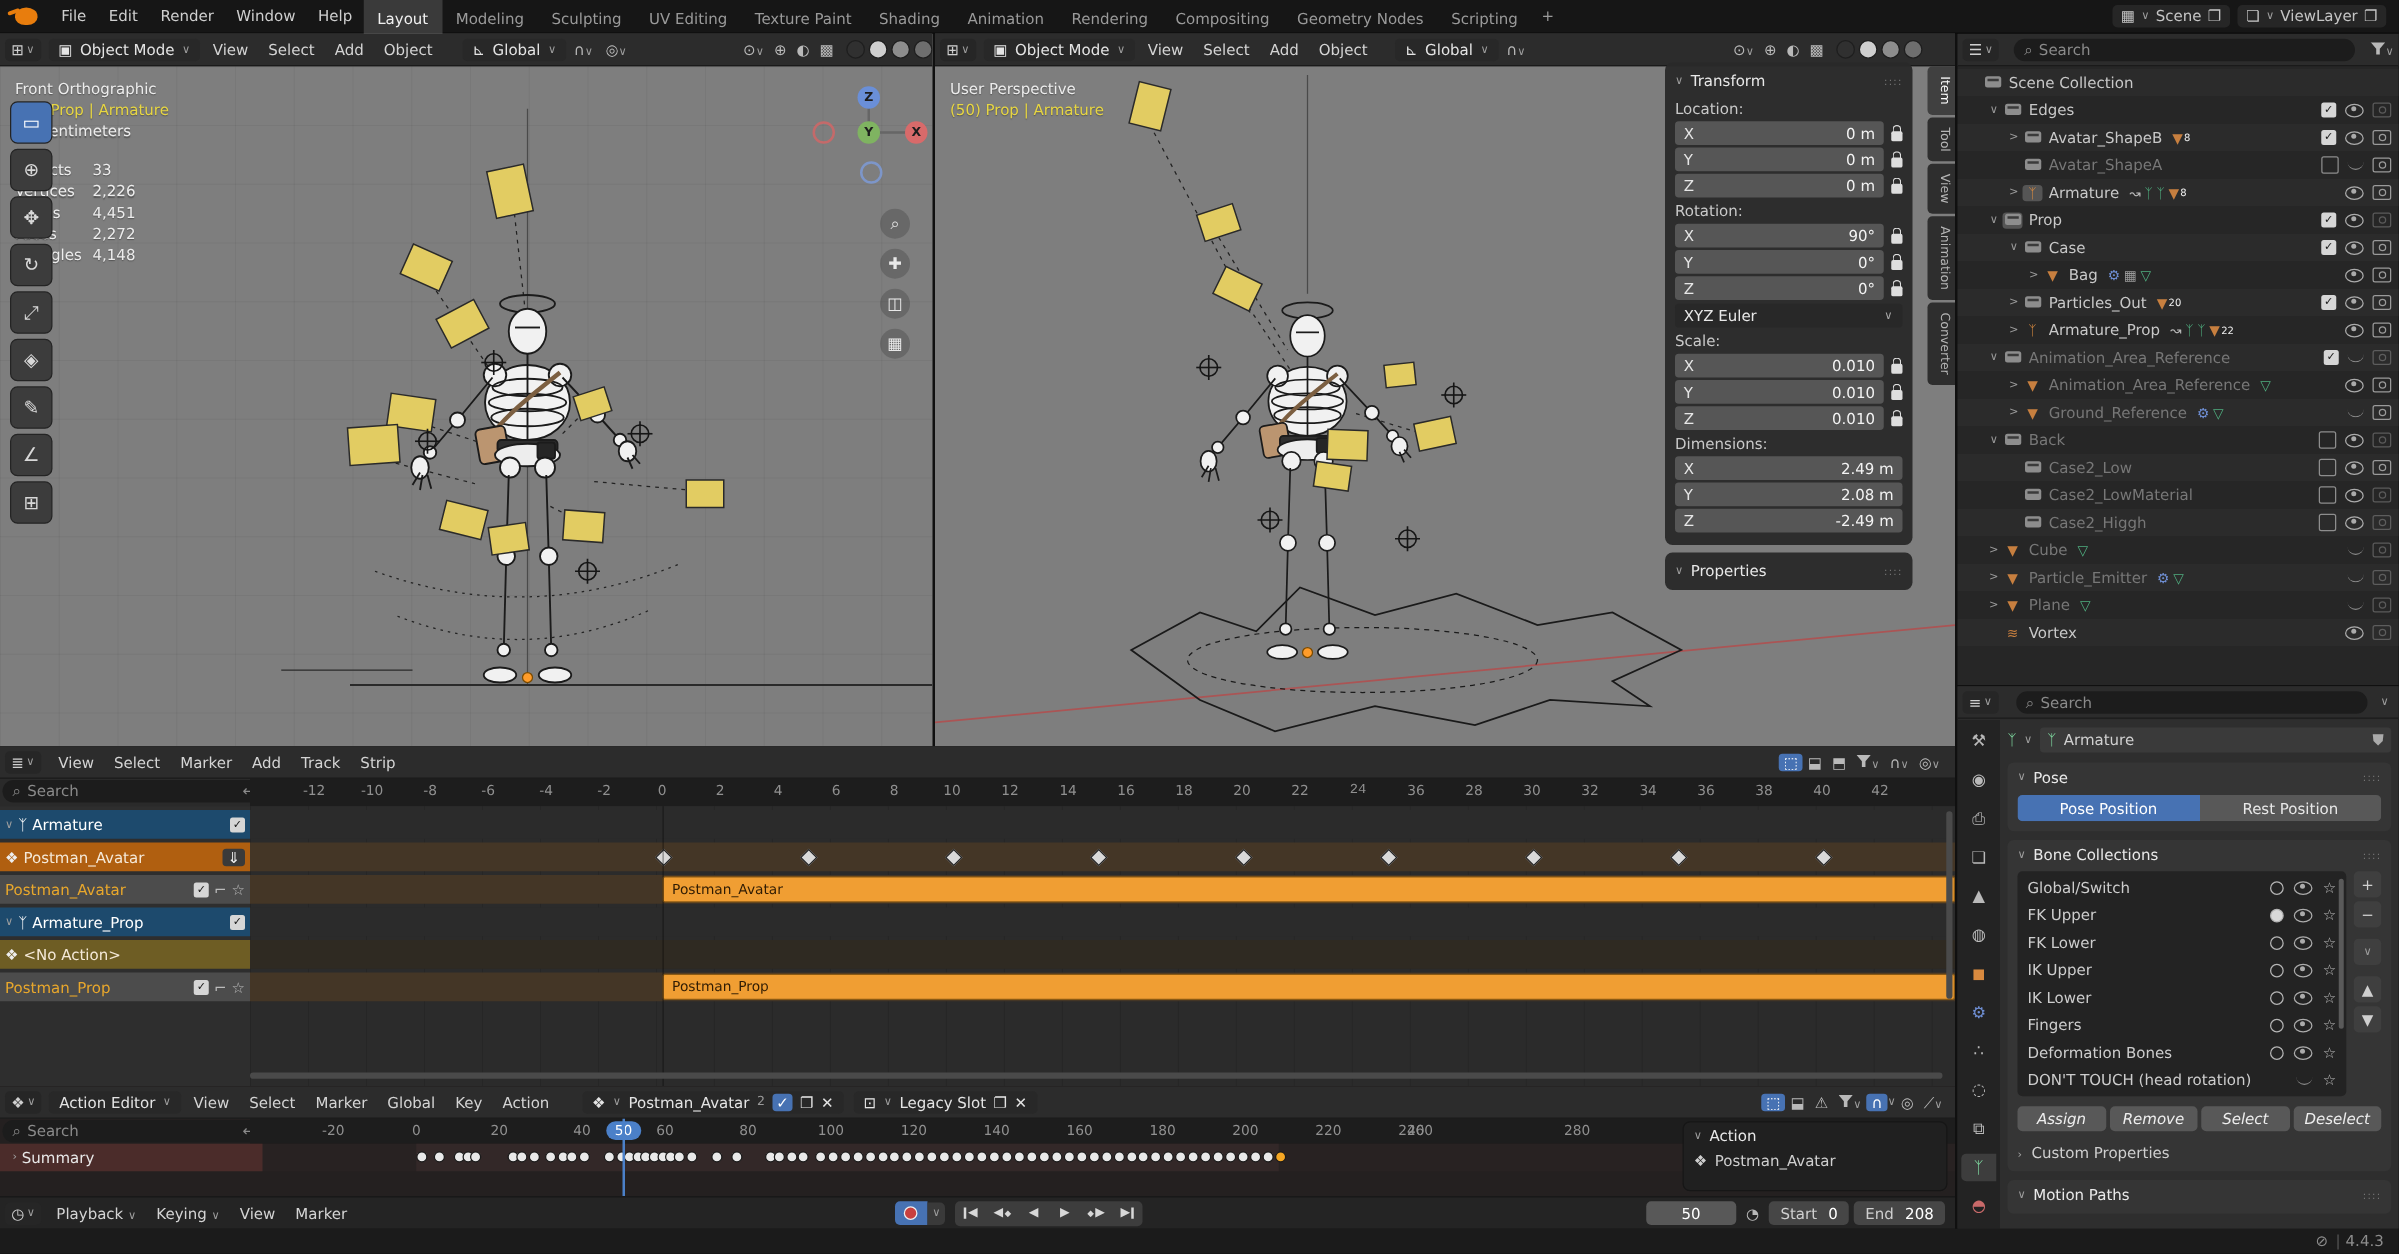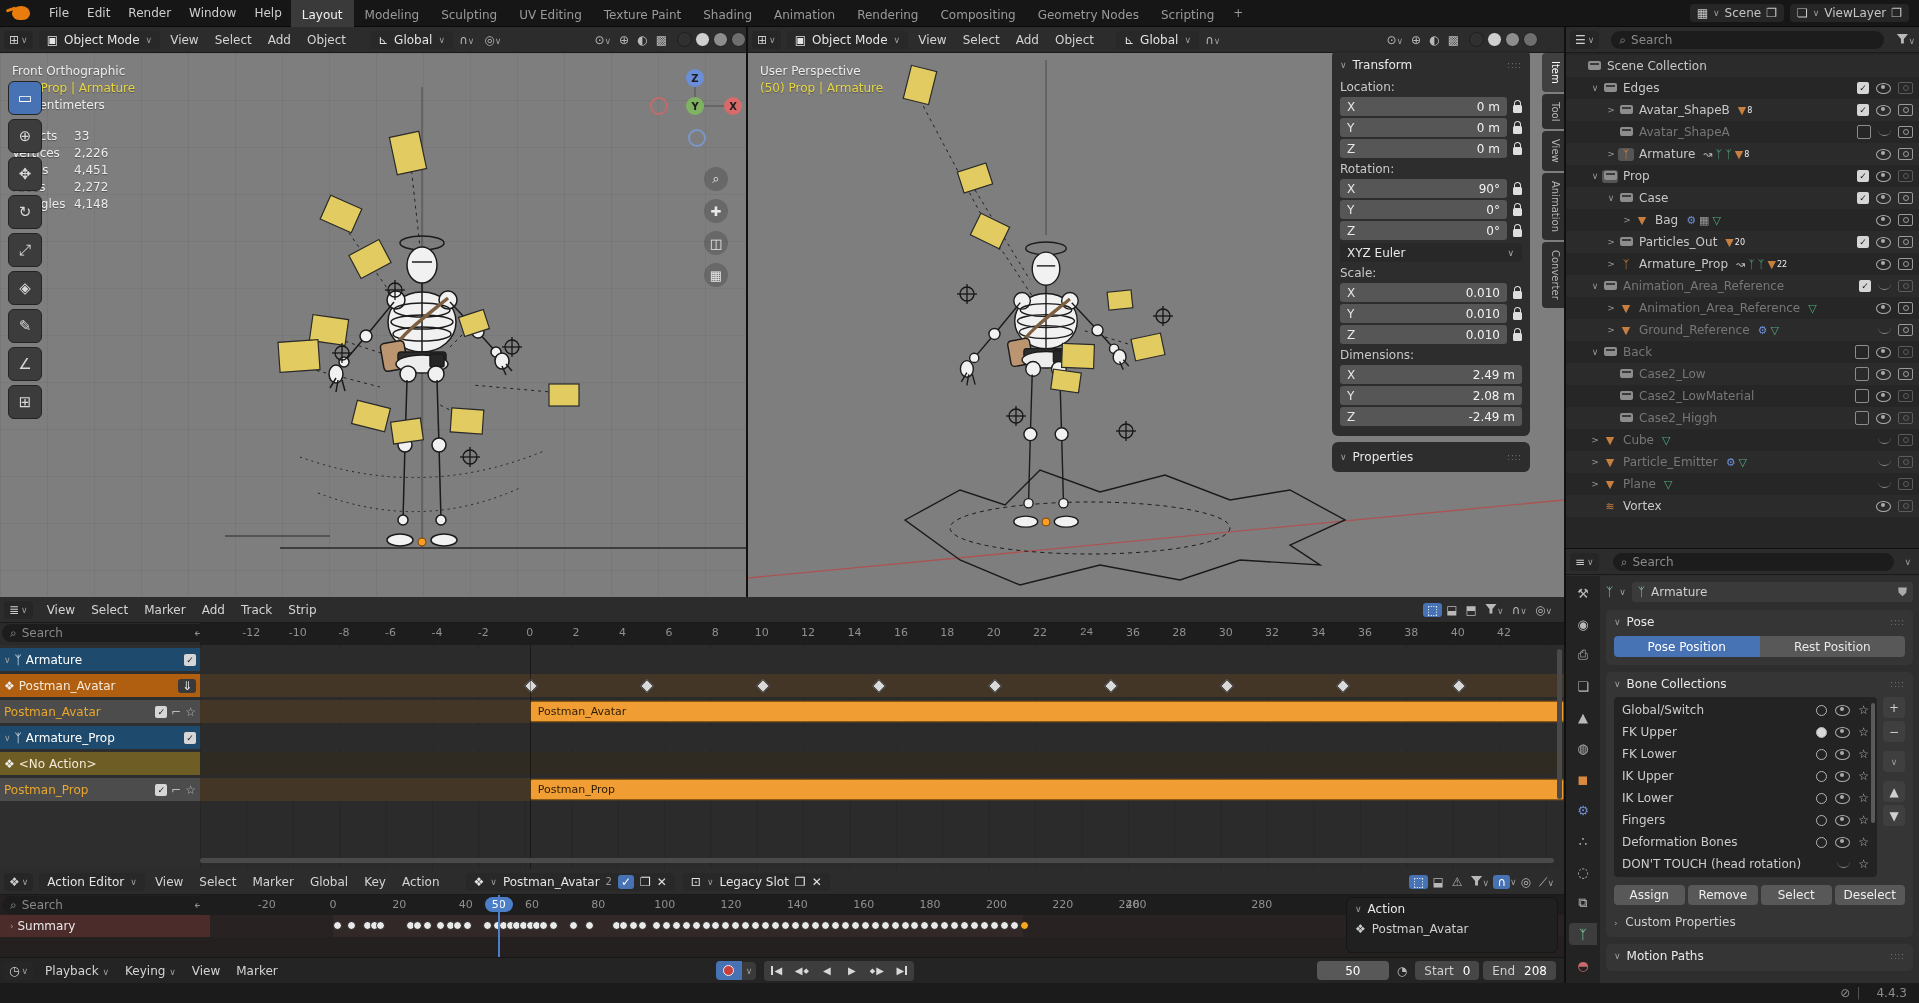--- a/index.html
+++ b/index.html
@@ -111,21 +111,21 @@
   .seg{display:flex;height:21px;border-radius:4px;overflow:hidden;margin-top:7px;}
   .seg div{flex:1;display:flex;align-items:center;justify-content:center;background:#585858;color:#e8e8e8;}
   .seg .on{background:#4772b3;color:#fff;}
   #bone-wrap{display:flex;gap:6px;margin-top:6px;}
   #bone-list{flex:1;background:#232323;border-radius:4px;padding:2px 0;position:relative;}
   .brow{display:flex;align-items:center;height:22px;padding:0 8px;color:#cdcdcd;}
   .brow .nm{flex:1;}
   .bside{display:flex;flex-direction:column;gap:3px;}
   .sq{width:22px;height:21px;background:#3f3f3f;border-radius:4px;display:flex;align-items:center;justify-content:center;color:#cfcfcf;}
   .btnrow{display:flex;gap:3px;margin-top:8px;}
-  .pbtn{flex:1;height:20px;background:#585858;border-radius:4px;display:flex;align-items:center;justify-content:center;color:#eee;}
+  .pbtn{flex:1;height:20px;background:#585858;border-radius:4px;display:flex;align-items:center;justify-content:center;color:#eee;font-style:italic;}
   .radio{width:9px;height:9px;border:1.4px solid #b5b5b5;border-radius:50%;display:inline-block;}
   .radio.fill{background:#d8d8d8;}
   .star{color:#b9b9b9;font-size:12px;}
   .scroll{position:absolute;right:2px;top:6px;width:4px;height:120px;background:#5a5a5a;border-radius:2px;}
   
   #nla{position:absolute;left:0;top:597px;width:1564px;height:272px;background:#2a2a2a;overflow:hidden;}
   #nla-ruler{position:absolute;left:200px;right:0;top:26px;height:22px;background:#1d1d1d;color:#909090;font-size:11px;}
   .tick{position:absolute;top:3px;transform:translateX(-50%);}
   #nla-chan{position:absolute;left:0;top:48px;width:200px;bottom:0;background:#2e2e2e;}
   #nla-time{position:absolute;left:200px;right:0;top:48px;bottom:0;background:#2b2b2b;
@@ -1292,15 +1292,15 @@
       <span>End</span>
         <span style="color:#fff">208</span>
     </span>
   </span>
 </div>
 
 <div id="statusbar">
   <span style="margin-left:auto;margin-right:12px" class="row">
     <span style="margin-right:6px">⊘</span>
     <span style="color:#555">|</span>
-    <span style="margin-left:16px">4.4.3</span>
+    <span style="margin-left:4px">4.4.3</span>
   </span>
 </div>
 
 </body></html>

